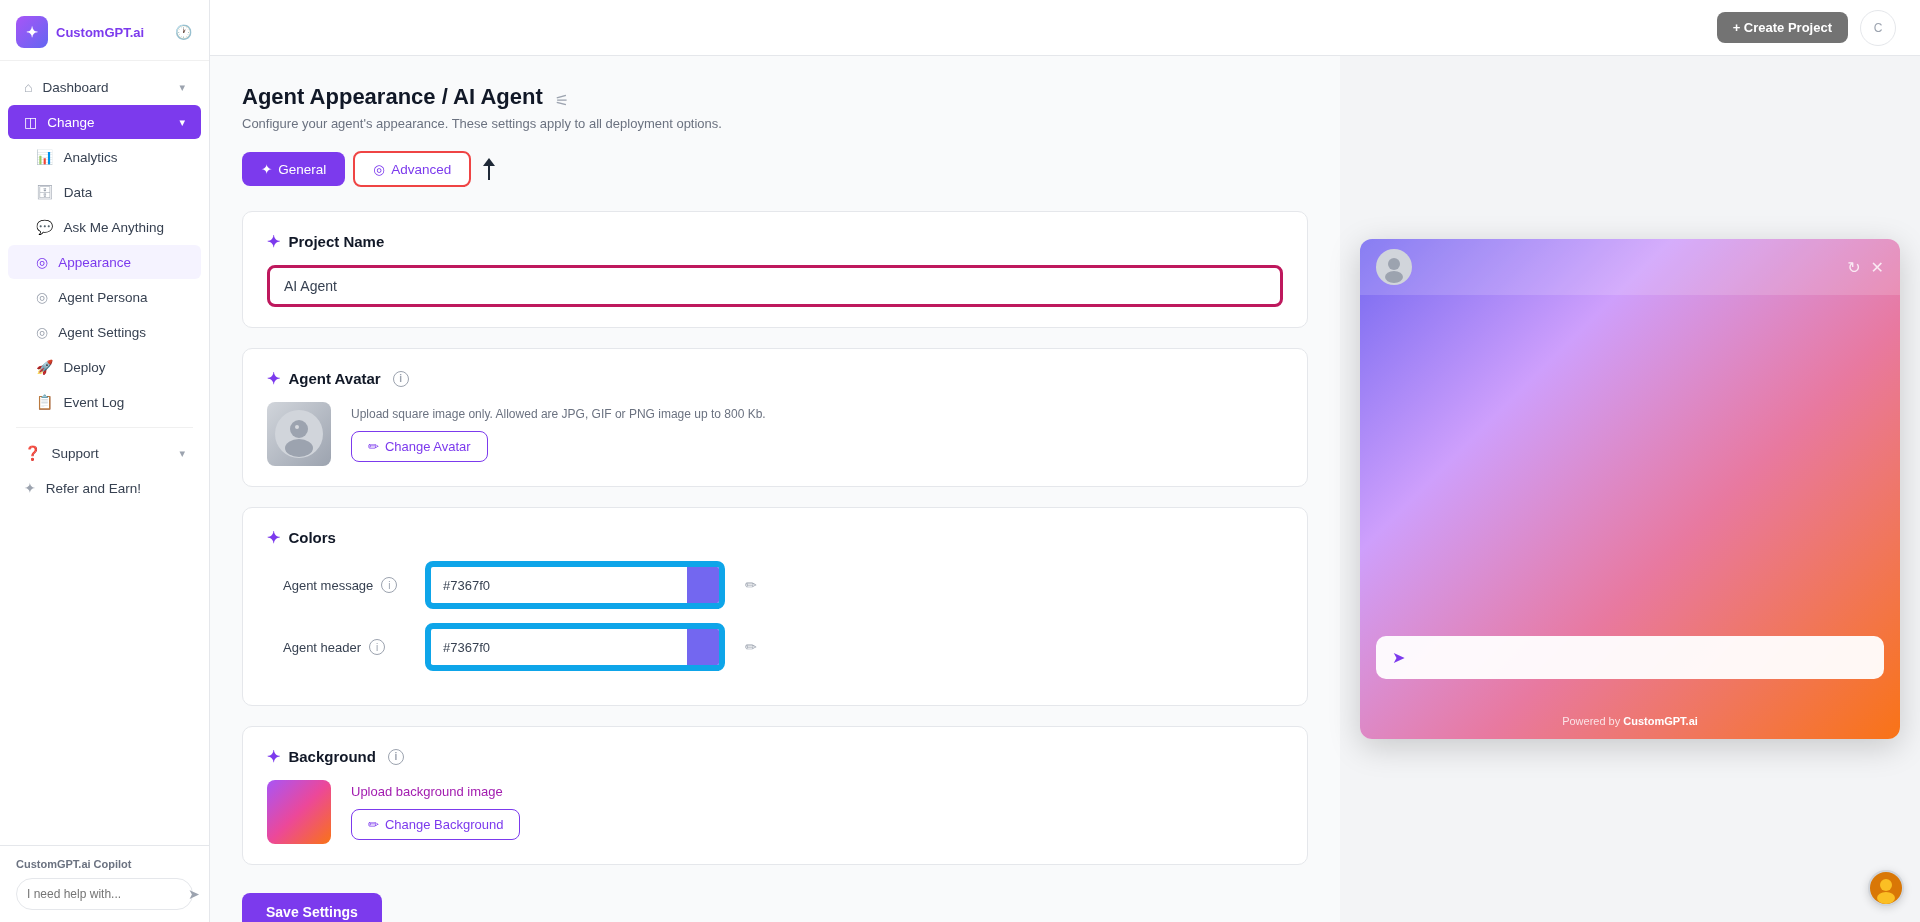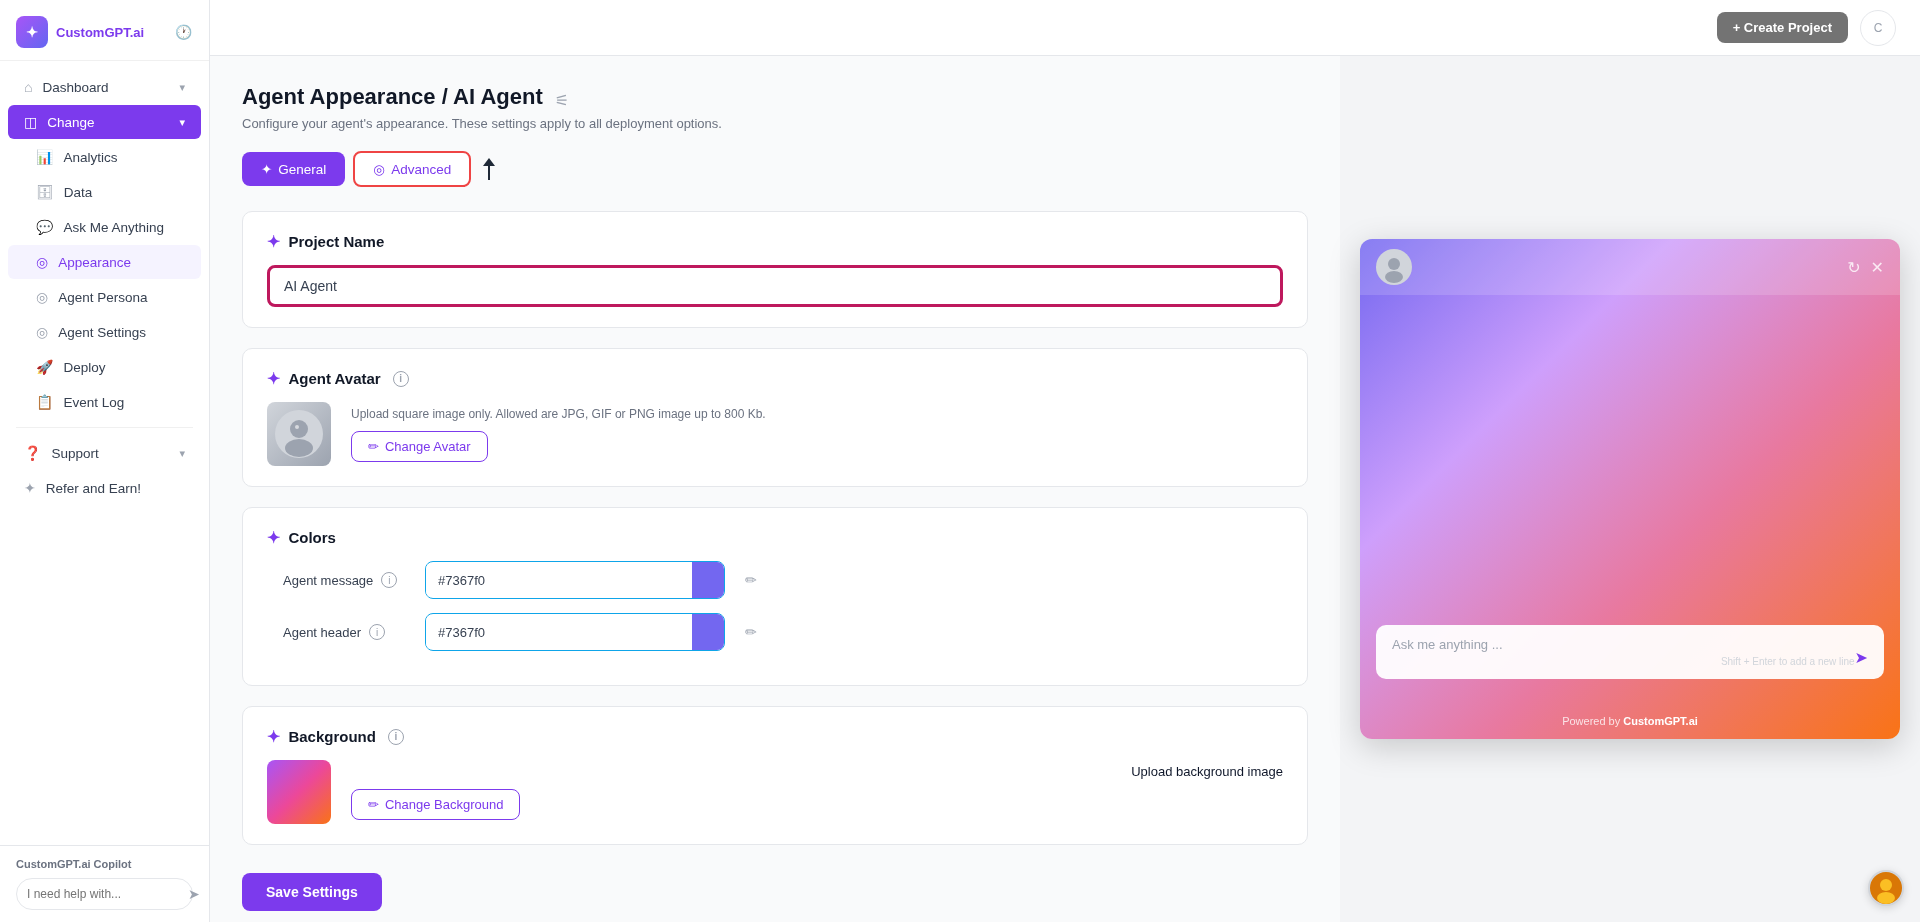--- a/index.html
+++ b/index.html
@@ -295,21 +295,21 @@
       width: 130px;
       font-size: 13px;
       color: #374151;
       display: flex;
       align-items: center;
       gap: 4px;
     }
     .color-input-group {
       display: flex;
       align-items: center;
-      border: 1px solid #0ea5e9;
+      border: 6px solid #0ea5e9;
       border-radius: 8px;
       overflow: hidden;
       flex: 1;
       max-width: 300px;
     }
     .color-hex-input {
       border: none;
       outline: none;
       padding: 9px 12px;
       font-size: 13px;
@@ -330,21 +330,21 @@
       align-items: center;
       gap: 20px;
     }
     .bg-preview {
       width: 64px;
       height: 64px;
       border-radius: 8px;
       background: linear-gradient(135deg, #a855f7 0%, #ec4899 50%, #f97316 100%);
     }
     .bg-info { flex: 1; }
-    .bg-hint { font-size: 13px; color: #0f172a; margin-bottom: 10px; text-align: right; }
+    .bg-hint { font-size: 13px; color: #a21caf; margin-bottom: 10px; }
 
     
     .save-btn {
       background: #7c3aed;
       color: white;
       border: none;
       border-radius: 8px;
       padding: 11px 24px;
       font-size: 14px;
       font-weight: 600;
@@ -671,24 +671,20 @@
               <ellipse cx="16" cy="26" rx="9" ry="6" fill="#9ca3af"></ellipse>
             </svg>
           </div>
           <div class="chat-controls">
             <span class="chat-ctrl-icon">↻</span>
             <span class="chat-ctrl-icon">✕</span>
           </div>
         </div>
 
         <div class="chat-input-area">
-          <div style="flex:1;">
-            <div class="chat-input-placeholder">Ask me anything ...</div>
-            <div class="chat-hint">Shift + Enter to add a new line</div>
-          </div>
           <span class="chat-send-icon">➤</span>
         </div>
 
         <div class="chat-footer">
           Powered by <span>CustomGPT.ai</span>
         </div>
       </div>
 
       <div class="bottom-avatar">
         <svg width="32" height="32" viewBox="0 0 32 32" fill="none">

